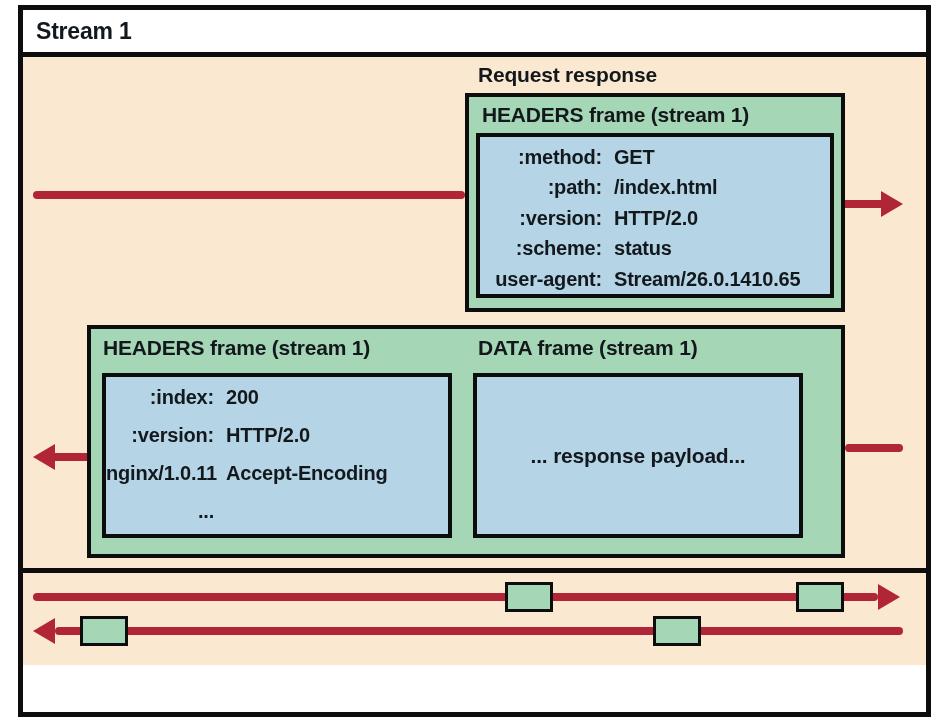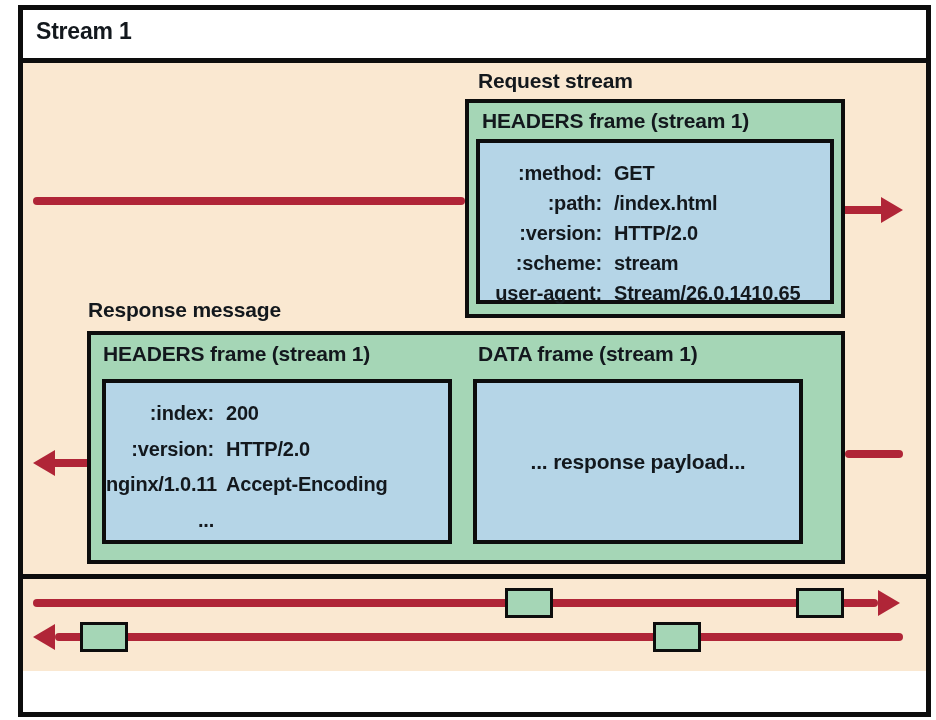--- a/index.html
+++ b/index.html
@@ -9,38 +9,38 @@
     color:#13181d;
     letter-spacing:-0.2px;
   }
   .canvas { position:relative; width:936px; height:720px; background:#ffffff; overflow:hidden; }
 
   .outer {
     position:absolute; left:18px; top:5px; width:913px; height:712px;
     border:5px solid #0d0d0d; background:#ffffff;
   }
 
-  .band { position:relative; height:53px; background:#ffffff; border-bottom:5px solid #0d0d0d; }
+  .band { position:relative; height:47px; background:#ffffff; border-bottom:5px solid #0d0d0d; }
   .band .band-label {
     position:absolute; left:13px; top:0; line-height:42px;
     font-size:23px; font-weight:bold; white-space:nowrap;
   }
   .body-area { position:relative; background:#fae8d1; }
   .body1 { height:516px; border-bottom:5px solid #0d0d0d; }
   .body2 { height:92px; }
 
   .msg-label { position:absolute; font-size:21px; font-weight:bold; white-space:nowrap; }
 
   .green-frame { position:absolute; background:#a5d6b6; border:4px solid #0d0d0d; }
   .frame-title {
     position:absolute; font-size:21px; font-weight:bold; white-space:nowrap;
   }
   .blue-box { position:absolute; background:#b5d5e7; border:4px solid #0d0d0d; }
 
-  .kv { display:grid; grid-template-columns:var(--kcol) 1fr; column-gap:12px; padding-top:15px; }
+  .kv { display:grid; grid-template-columns:var(--kcol) 1fr; column-gap:12px; padding-top:5px; }
   .kv .k, .kv .v {
     font-size:20px; font-weight:bold; line-height:30px; white-space:nowrap;
   }
   .kv .k { text-align:right; }
 
   .payload-box { display:flex; align-items:center; justify-content:center; }
   .payload-text { font-size:21px; font-weight:bold; white-space:nowrap; }
 
   .arrow { position:absolute; display:flex; align-items:center; }
   .arrow-line { height:8px; background:#b02537; border-radius:4px; }
@@ -70,48 +70,47 @@
 
 <div class="canvas">
   <div class="outer">
 
     <div class="band">
       <span class="band-label">Stream 1</span>
     </div>
 
     <div class="body-area body1">
 
-      <div class="msg-label" style="left:455px; top:6px;">Request stream</div>
+      <div class="msg-label" style="left:455px; top:6px;">Request response</div>
 
       <div class="arrow" style="left:10px; top:134px;">
         <div class="arrow-line" style="width:432px;"></div>
       </div>
 
       <div class="green-frame" style="left:442px; top:36px; width:380px; height:219px;">
         <div class="frame-title" style="left:13px; top:6px;">HEADERS frame (stream 1)</div>
         <div class="blue-box kv" style="--kcol:122px; left:7px; top:36px; width:358px; height:165px;">
           <span class="k">:method:</span>
             <span class="v">GET</span>
           <span class="k">:path:</span>
             <span class="v">/index.html</span>
           <span class="k">:version:</span>
             <span class="v">HTTP/2.0</span>
           <span class="k">:scheme:</span>
-            <span class="v">stream</span>
+            <span class="v">status</span>
           <span class="k">user-agent:</span>
             <span class="v">Stream/26.0.1410.65</span>
         </div>
       </div>
 
       <div class="arrow" style="left:822px; top:134px;">
         <div class="arrow-line" style="width:36px; border-radius:0;"></div>
         <div class="head-right"></div>
       </div>
 
-      <div class="msg-label" style="left:65px; top:235px;">Response message</div>
 
       <div class="arrow" style="left:10px; top:387px;">
         <div class="head-left"></div>
         <div class="arrow-line" style="width:34px; border-radius:0;"></div>
       </div>
 
       <div class="green-frame" style="left:64px; top:268px; width:758px; height:233px;">
         <div class="frame-title" style="left:12px; top:7px;">HEADERS frame (stream 1)</div>
         <div class="blue-box kv" style="--kcol:108px; left:11px; top:44px; width:350px; height:165px;">
           <span class="k">:index:</span>

